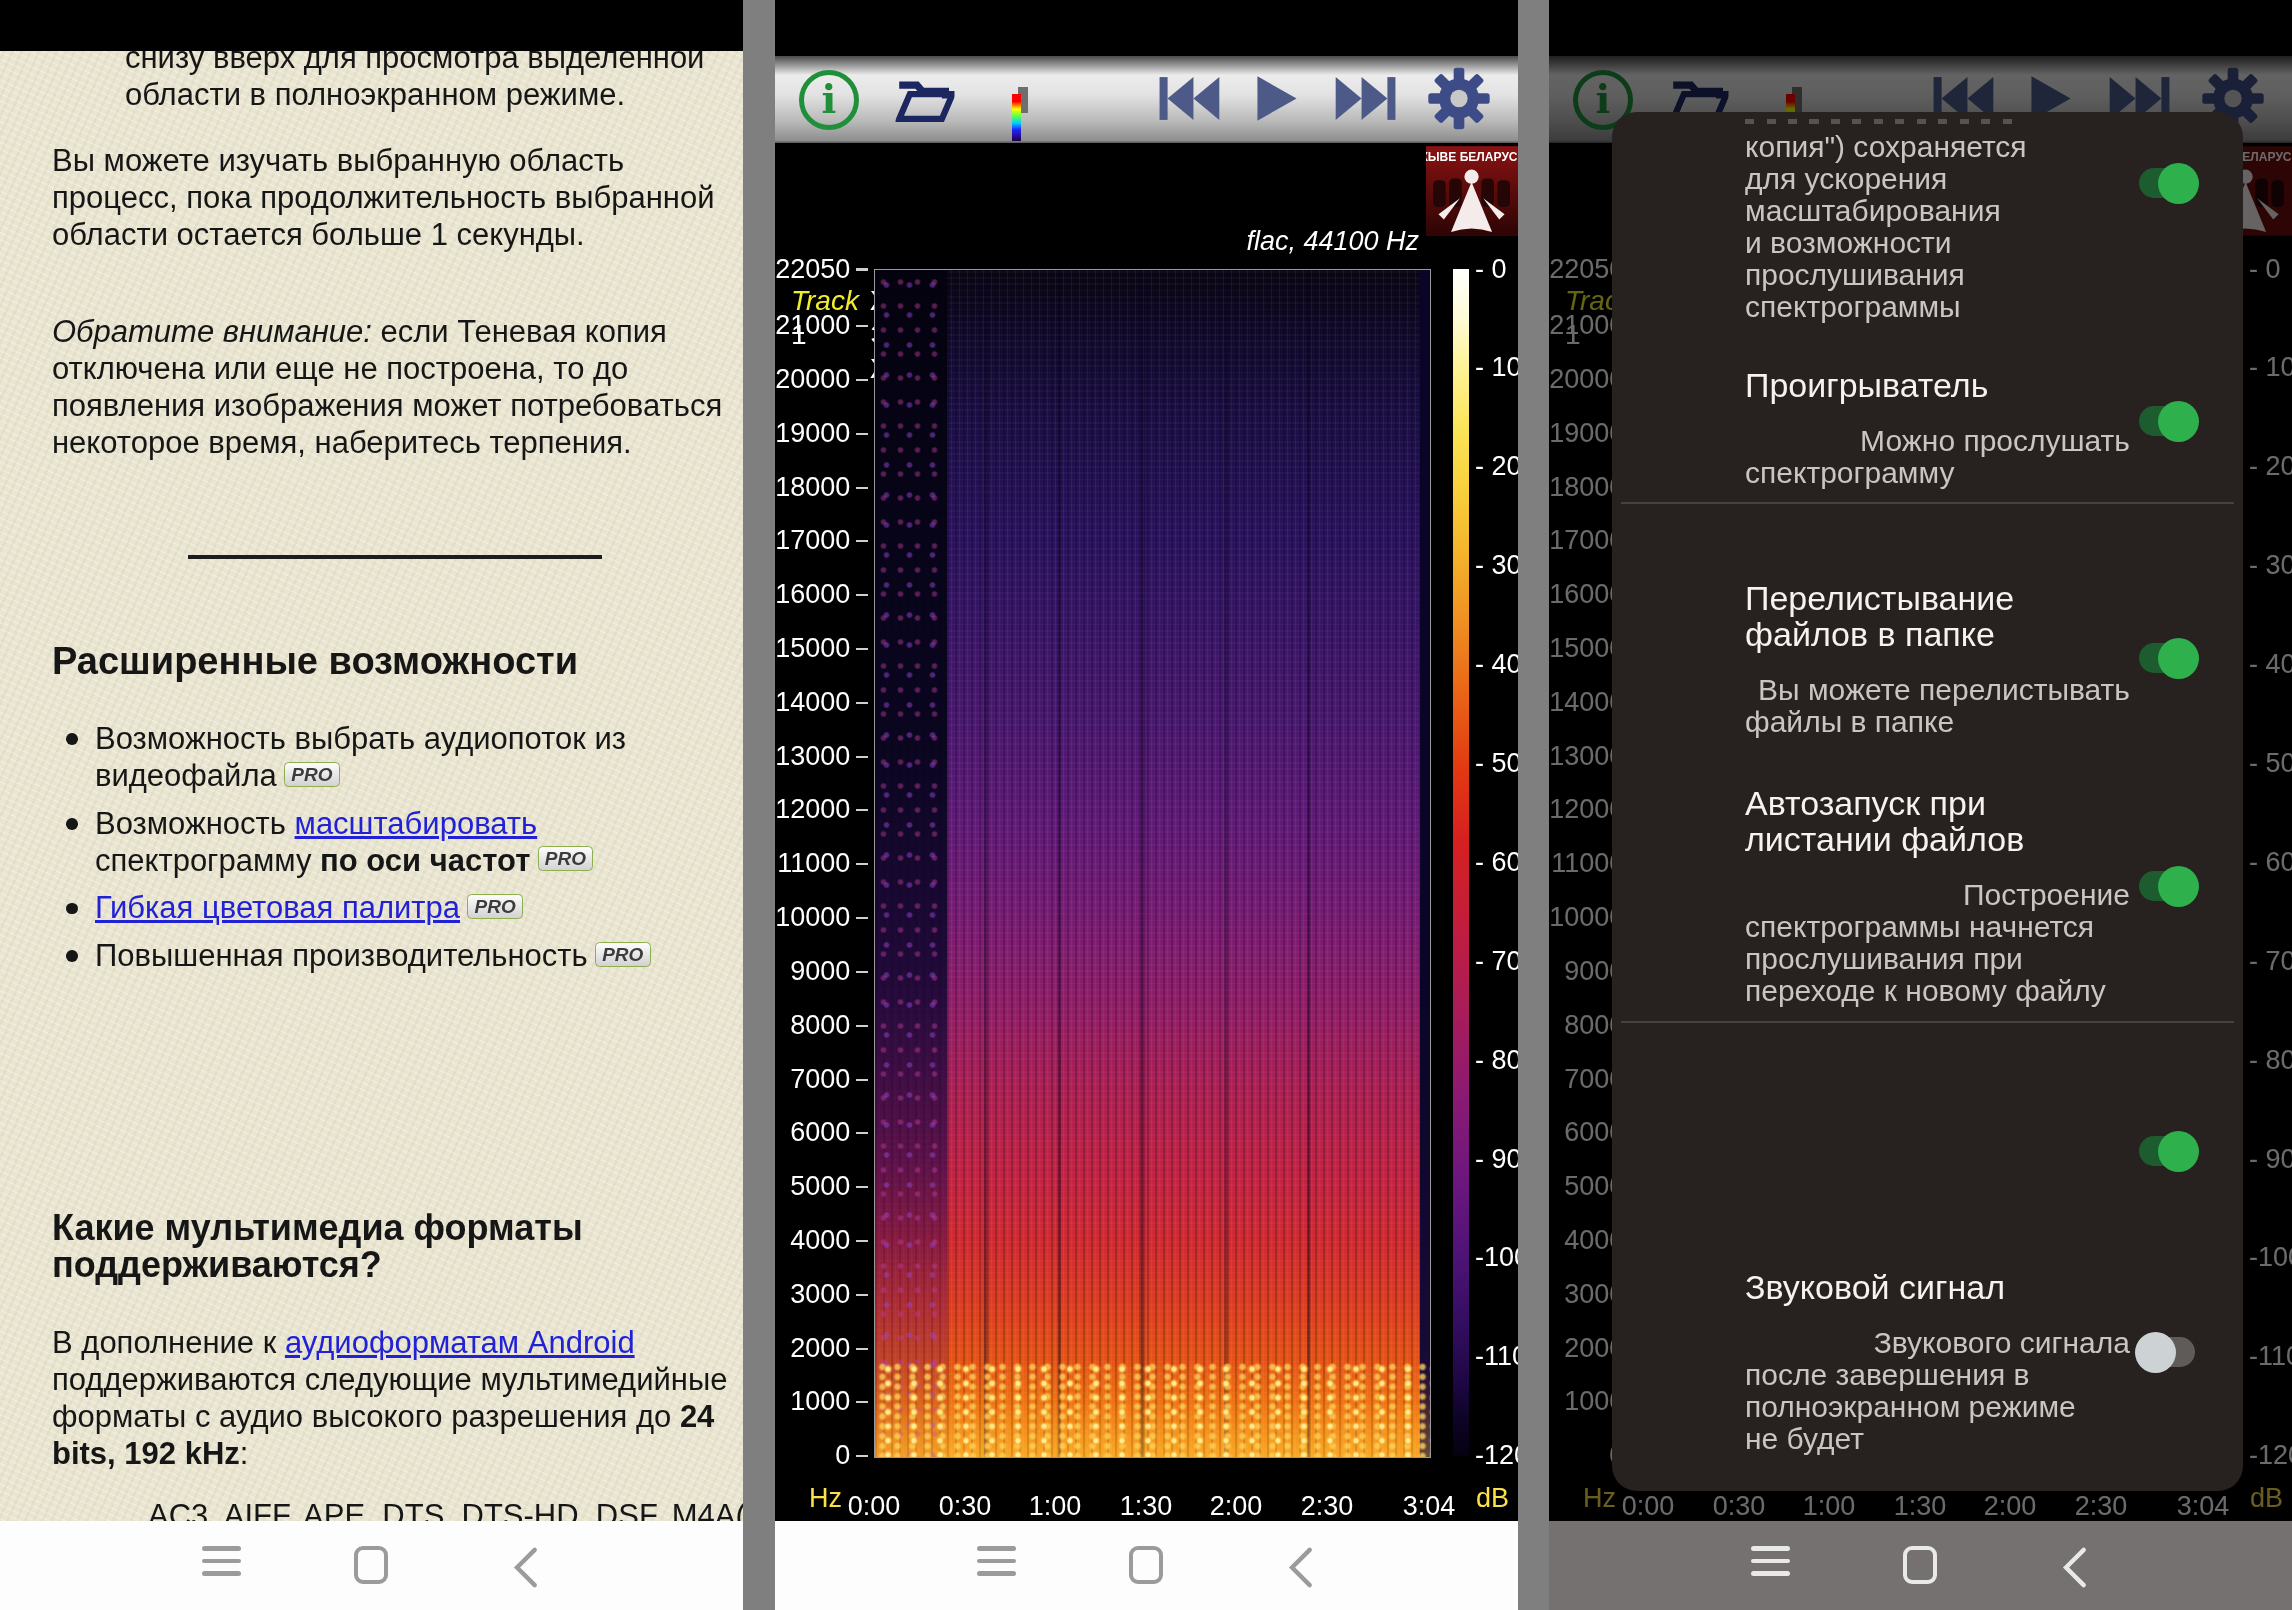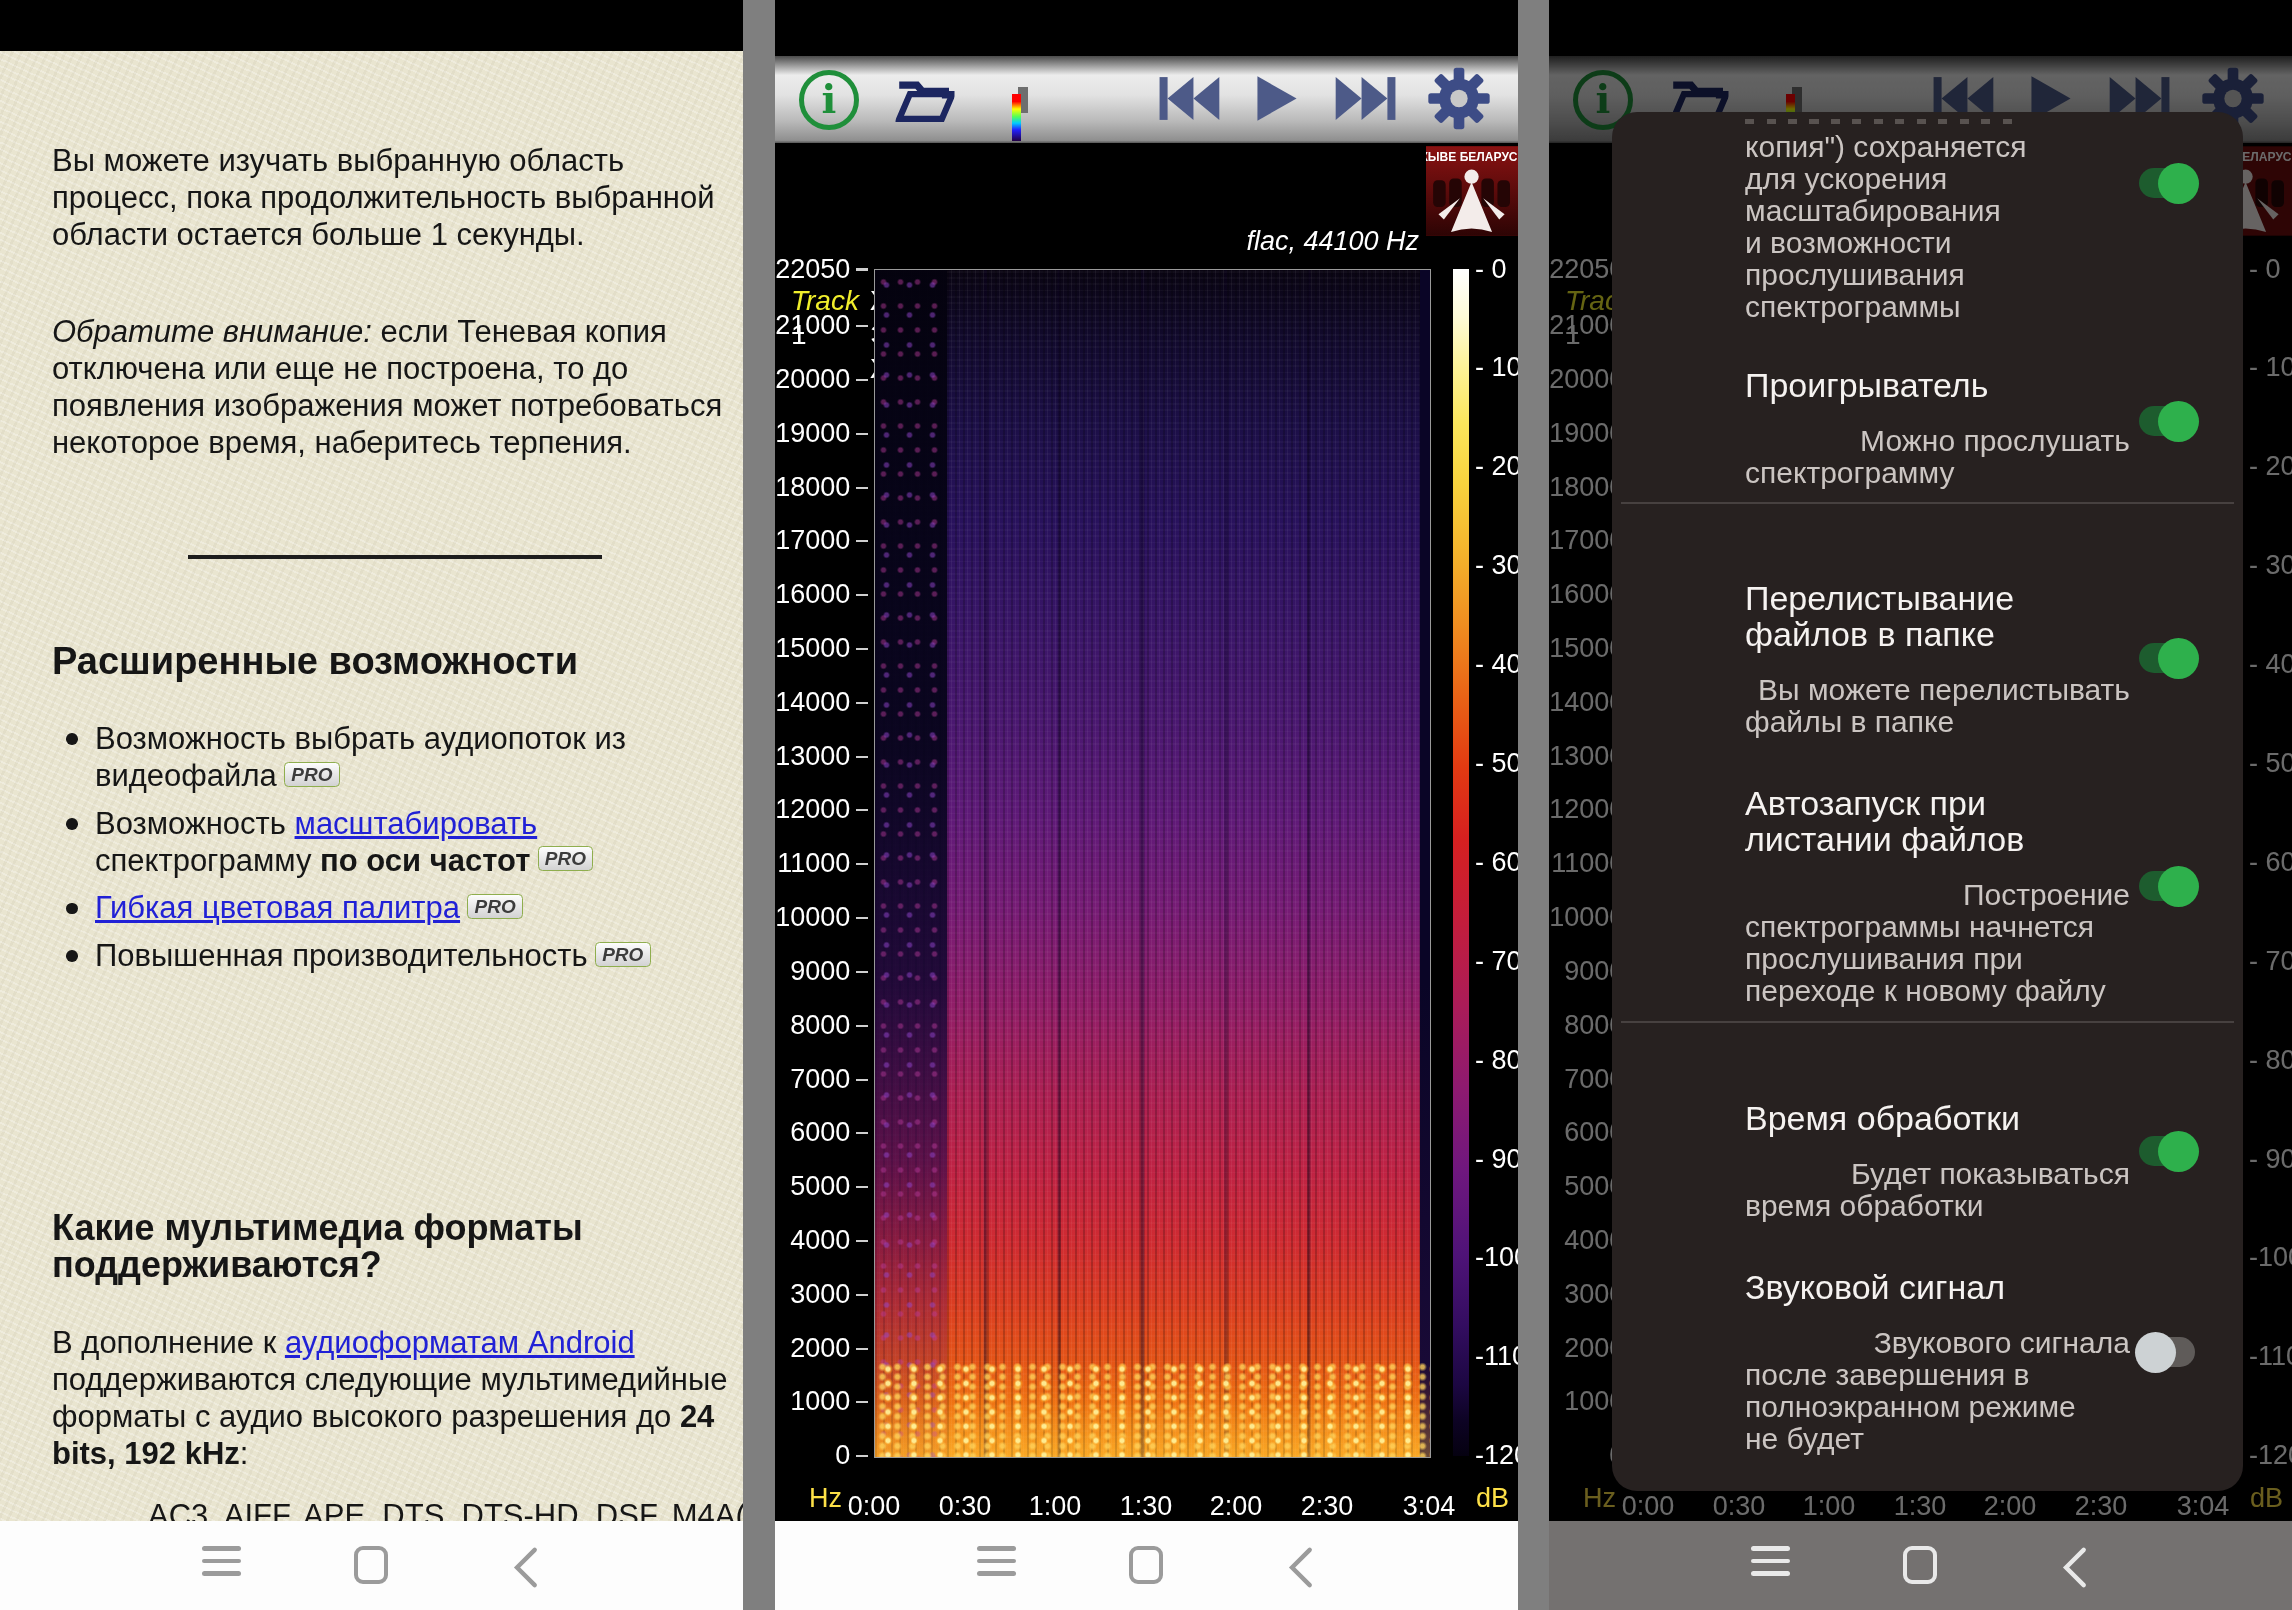--- a/index.html
+++ b/index.html
@@ -123,20 +123,24 @@
   .remnant{position:absolute;left:133px;top:7.2px;width:269px;height:4.5px;opacity:.5;
      background:repeating-linear-gradient(90deg,#8a8480 0 9px, rgba(0,0,0,0) 9px 21.5px);}
 </style>
 </head>
 <body>
 
 <div class="stage">
 
   <section class="panel p-left">
     <div class="doc">
+      <div class="blk" style="left:125px;top:39px;">
+        <div>снизу вверх для просмотра выделенной</div>
+        <div>области в полноэкранном режиме.</div>
+      </div>
       <div class="blk" style="left:52px;top:142px;">
         <div>Вы можете изучать выбранную область</div>
         <div>процесс, пока продолжительность выбранной</div>
           <div>области остается больше 1 секунды.</div>
       </div>
       <div class="blk" style="left:52px;top:313px;">
         <div><span class="ital">Обратите внимание:</span><span> если Теневая копия</span></div>
         <div>отключена или еще не построена, то до</div>
           <div>появления изображения может потребоваться</div>
           <div>некоторое время, наберитесь терпения.</div>
@@ -531,25 +535,20 @@
         <div class="ssub">спектрограммы начнется</div>
         <div class="ssub">прослушивания при</div>
         <div class="ssub">переходе к новому файлу</div>
       </div>
       <div class="sw on" style="top:759px;">
           <span class="knob"></span>
         </div>
 
       <div class="sdivider" style="top:909px;"></div>
 
-      <div class="srow" style="top:988px;">
-        <div class="stitle">Время обработки</div>
-        <div class="ssub ssub-gap">Будет показываться</div>
-        <div class="ssub">время обработки</div>
-      </div>
       <div class="sw on" style="top:1024px;">
           <span class="knob"></span>
         </div>
 
       <div class="srow" style="top:1157px;">
         <div class="stitle">Звуковой сигнал</div>
         <div class="ssub ssub-gap">Звукового сигнала</div>
         <div class="ssub">после завершения в</div>
         <div class="ssub">полноэкранном режиме</div>
         <div class="ssub">не будет</div>

